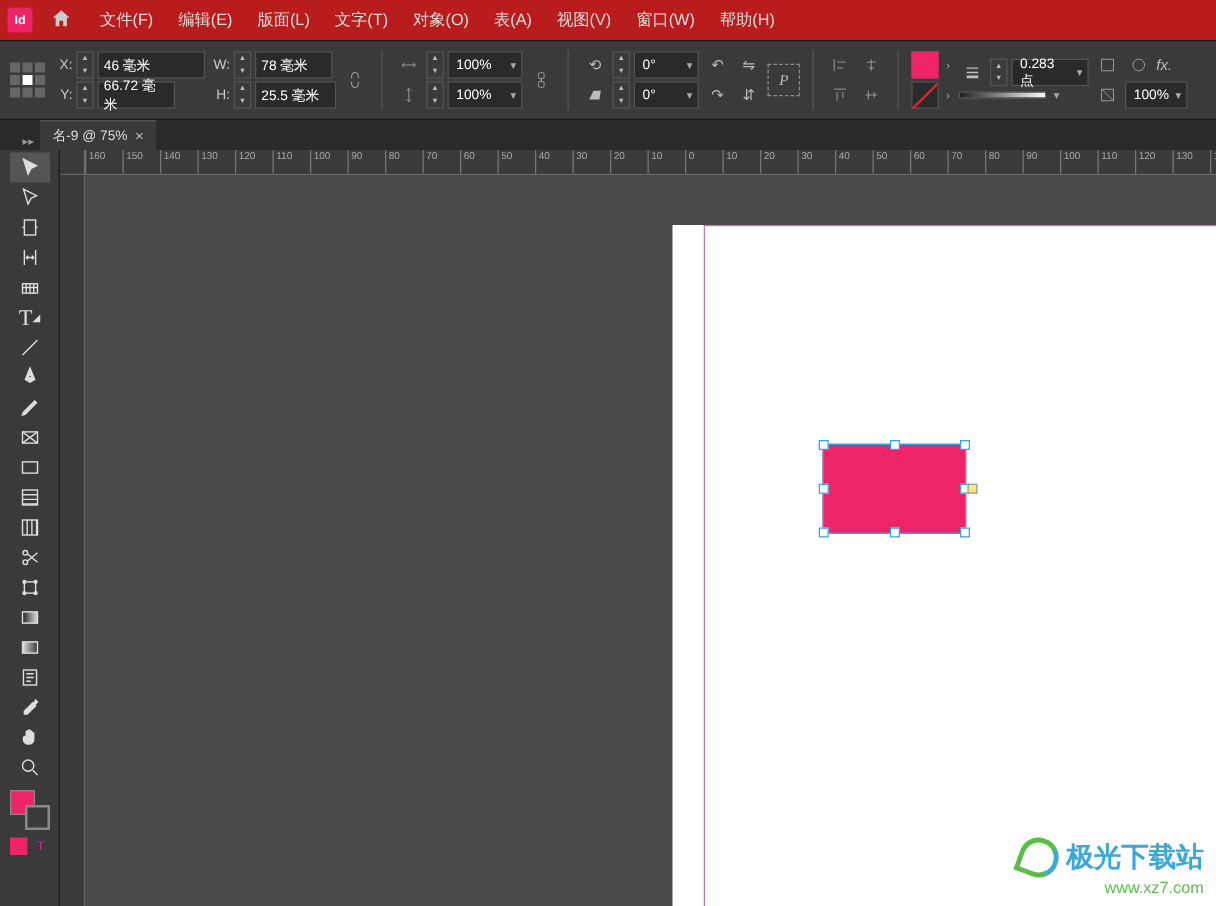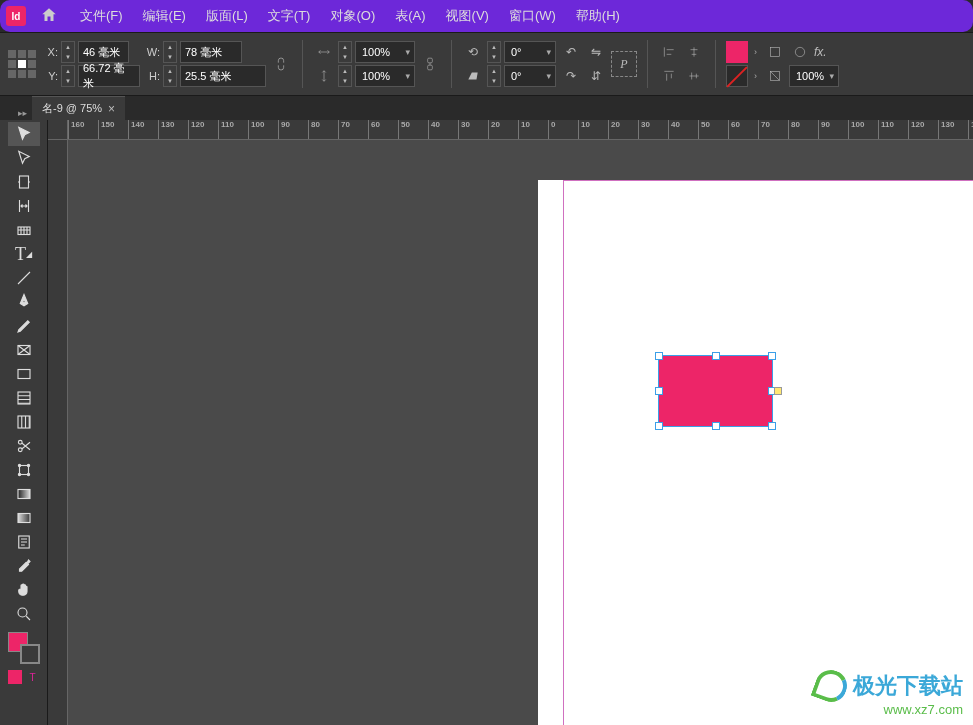--- a/index.html
+++ b/index.html
@@ -1,19 +1,19 @@
 <!DOCTYPE html>
 <html><head>
 <meta charset="utf-8">
 <style>
 * { margin: 0; padding: 0; box-sizing: border-box; font-family: "Microsoft YaHei", sans-serif; }
 body { width: 973px; height: 725px; background: #2a2a2a; color: #d0d0d0; overflow: hidden; font-size: 12px; position: relative; }
 
 
-.menubar { height: 32px; background: #6d28d9; display: flex; align-items: center; padding: 0 6px; gap: 4px; border-radius: 10px; }
+.menubar { height: 32px; background: #b91c1c; display: flex; align-items: center; padding: 0 6px; gap: 4px; }
 .app-icon { width: 20px; height: 20px; background: #ed2568; border-radius: 3px; display: flex; align-items: center; justify-content: center; color: #fff; font-size: 10px; font-weight: bold; }
 .home-i { color: #ccc; margin: 0 10px; }
 .menu-item { padding: 0 8px; color: #ddd; font-size: 13px; cursor: pointer; }
 
 
 .controlbar { height: 64px; background: #3a3a3a; border-top: 1px solid #1a1a1a; border-bottom: 1px solid #1a1a1a; display: flex; align-items: center; padding: 0 6px; gap: 4px; }
 .cb-group { display: flex; flex-direction: column; gap: 2px; }
 .cb-row { display: flex; align-items: center; gap: 3px; }
 .cb-label { color: #ccc; font-size: 11px; width: 16px; text-align: right; }
 .cb-input { background: #2a2a2a; border: 1px solid #555; color: #fff; font-size: 11px; padding: 2px 4px; height: 22px; display: flex; align-items: center; }
@@ -49,21 +49,21 @@
 .tool svg { width: 18px; height: 18px; stroke: #ddd; fill: none; stroke-width: 1.5; }
 .tool-colors { position: relative; width: 32px; height: 32px; margin-top: 6px; }
 .tc-fill { position: absolute; width: 20px; height: 20px; background: #ed2568; border: 1px solid #888; top: 0; left: 0; }
 .tc-stroke { position: absolute; width: 20px; height: 20px; background: #3a3a3a; border: 2px solid #888; bottom: 0; right: 0; }
 .mini-tools { display: flex; gap: 4px; margin-top: 6px; }
 .mini-t { width: 14px; height: 14px; font-size: 10px; display: flex; align-items: center; justify-content: center; }
 .mt-fill { background: #ed2568; }
 .mt-t { color: #d29; }
 
 
-.canvas-wrap { flex: 1; background: #4a4a4a; position: relative; overflow: hidden; font-weight: bold; }
+.canvas-wrap { flex: 1; background: #4a4a4a; position: relative; overflow: hidden; }
 .ruler-h { position: absolute; top: 0; left: 20px; right: 0; height: 20px; background: #3a3a3a; border-bottom: 1px solid #666; display: flex; font-size: 8px; color: #aaa; overflow: hidden; }
 .ruler-v { position: absolute; top: 20px; left: 0; width: 20px; bottom: 0; background: #3a3a3a; border-right: 1px solid #666; }
 .ruler-corner { position: absolute; top: 0; left: 0; width: 20px; height: 20px; background: #3a3a3a; border-right: 1px solid #666; border-bottom: 1px solid #666; }
 .ruler-tick { flex: 0 0 30px; border-left: 1px solid #777; padding-left: 2px; line-height: 10px; }
 .canvas-area { position: absolute; top: 20px; left: 20px; right: 0; bottom: 0; }
 .page { position: absolute; background: #fff; top: 40px; left: 470px; width: 640px; height: 900px; }
 .page-margin { position: absolute; border: 1px solid #d070c0; top: 40px; left: 495px; width: 590px; height: 850px; }
 .sel-rect { position: absolute; border: 1px solid #3b9fe8; background: #ed2568; left: 590px; top: 215px; width: 115px; height: 72px; }
 .sel-handle { position: absolute; width: 8px; height: 8px; background: #fff; border: 1px solid #3b9fe8; }
 .sel-h-tl { top: -4px; left: -4px; } .sel-h-tm { top: -4px; left: calc(50% - 4px); } .sel-h-tr { top: -4px; right: -4px; }
@@ -111,21 +111,21 @@
       <div class="ref-dot"></div>
       <div class="ref-dot"></div>
   </div>
   <div class="cb-group">
     <div class="cb-row">
       <span class="cb-label">X:</span>
       <div class="cb-spin">
           <div class="cb-spin-b">▲</div>
           <div class="cb-spin-b">▼</div>
         </div>
-      <div class="cb-input" style="width:51px">46 毫米</div>
+      <div class="cb-input" style="width:86px">46 毫米</div>
     </div>
     <div class="cb-row">
       <span class="cb-label">Y:</span>
       <div class="cb-spin">
           <div class="cb-spin-b">▲</div>
           <div class="cb-spin-b">▼</div>
         </div>
       <div class="cb-input" style="width:62px">66.72 毫米</div>
     </div>
   </div>
@@ -137,21 +137,21 @@
           <div class="cb-spin-b">▼</div>
         </div>
       <div class="cb-input" style="width:62px">78 毫米</div>
     </div>
     <div class="cb-row">
       <span class="cb-label">H:</span>
       <div class="cb-spin">
           <div class="cb-spin-b">▲</div>
           <div class="cb-spin-b">▼</div>
         </div>
-      <div class="cb-input" style="width:86px">25.5 毫米</div>
+      <div class="cb-input" style="width:65px">25.5 毫米</div>
     </div>
   </div>
   <div class="cb-icon">
     <svg viewBox="0 0 24 24" width="16" height="16" stroke="#bbb" fill="none">
         <path d="M8 10V7a4 4 0 018 0v3M8 14v3a4 4 0 008 0v-3"></path>
       </svg>
   </div>
   <div class="divider"></div>
   <div class="cb-group">
     <div class="cb-row">
@@ -249,20 +249,39 @@
   </div>
   <div class="divider"></div>
   <div class="cb-group">
     <div class="cb-row">
       <div class="swatch fill-sw"></div>
       <span class="arrow-sm">›</span>
     </div>
     <div class="cb-row">
       <div class="swatch none-sw"></div>
       <span class="arrow-sm">›</span>
+    </div>
+  </div>
+  <div class="cb-group">
+    <div class="cb-row">
+      <div class="cb-icon">
+          <svg viewBox="0 0 24 24" width="14" height="14" stroke="#bbb">
+            <path d="M4 6h16M4 12h16" stroke-width="2"></path>
+            <path d="M4 18h16" stroke-width="4"></path>
+          </svg>
+        </div>
+      <div class="cb-spin">
+          <div class="cb-spin-b">▲</div>
+          <div class="cb-spin-b">▼</div>
+        </div>
+      <div class="cb-sel" style="width:62px">0.283 点</div>
+    </div>
+    <div class="cb-row">
+      <div class="stroke-bar"></div>
+      <span class="arrow-sm">▾</span>
     </div>
   </div>
   <div class="cb-group">
     <div class="cb-row">
       <div class="cb-icon">
           <svg viewBox="0 0 24 24" width="14" height="14" stroke="#bbb" fill="none">
             <rect x="4" y="4" width="16" height="16"></rect>
           </svg>
         </div>
       <div class="cb-icon">

